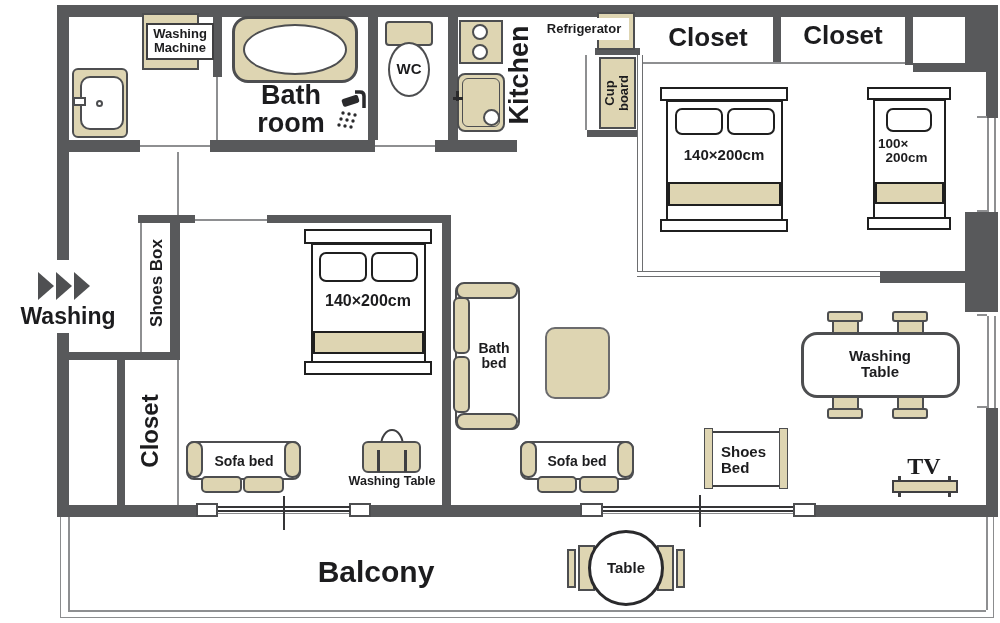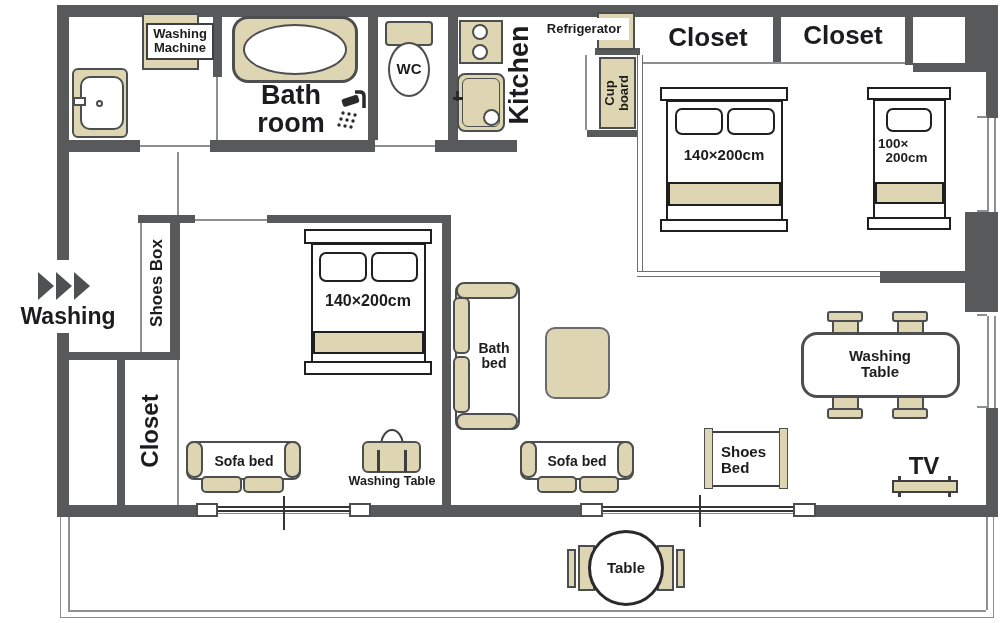--- a/index.html
+++ b/index.html
@@ -223,25 +223,26 @@
   <div class="tan" style="left:892px;top:311px;width:36px;height:11px;border-radius:3px;"></div>
   <div class="tan" style="left:897px;top:320px;width:27px;height:15px;"></div>
   <div class="tan" style="left:832px;top:395px;width:27px;height:15px;"></div>
   <div class="tan" style="left:827px;top:408px;width:36px;height:11px;border-radius:3px;"></div>
   <div class="tan" style="left:897px;top:395px;width:27px;height:15px;"></div>
   <div class="tan" style="left:892px;top:408px;width:36px;height:11px;border-radius:3px;"></div>
   <div class="wb" style="left:801px;top:332px;width:159px;height:66px;border-radius:16px;border-width:3px;"></div>
   <div class="lbl" style="left:880px;top:364px;font-size:15px;">Washing
 Table</div>
 
-  <div class="lbl" style="left:924px;top:466px;font-size:24px;">TV</div>
+  <div class="lbl" style="left:924px;top:466px;font-size:24px;font-family:Liberation Serif, serif;">TV</div>
   <div class="thin" style="left:898px;top:476px;width:3px;height:21px;background:#3f3f41;"></div>
   <div class="thin" style="left:948px;top:476px;width:3px;height:21px;background:#3f3f41;"></div>
   <div class="tan" style="left:892px;top:480px;width:66px;height:13px;border-color:#3f3f41;"></div>
 
+  <div class="lbl" style="left:376px;top:572px;font-size:30px;">Balcony</div>
   <div class="tan" style="left:567px;top:549px;width:9px;height:39px;"></div>
   <div class="tan" style="left:578px;top:545px;width:17px;height:46px;"></div>
   <div class="tan" style="left:657px;top:545px;width:17px;height:46px;"></div>
   <div class="tan" style="left:676px;top:549px;width:9px;height:39px;"></div>
   <div class="wb" style="left:588px;top:530px;width:76px;height:76px;border-radius:50%;border-width:3px;border-color:#2a2a2c;"></div>
   <div class="lbl" style="left:626px;top:568px;font-size:15px;">Table</div>
 
 </div>
 
 </body></html>

